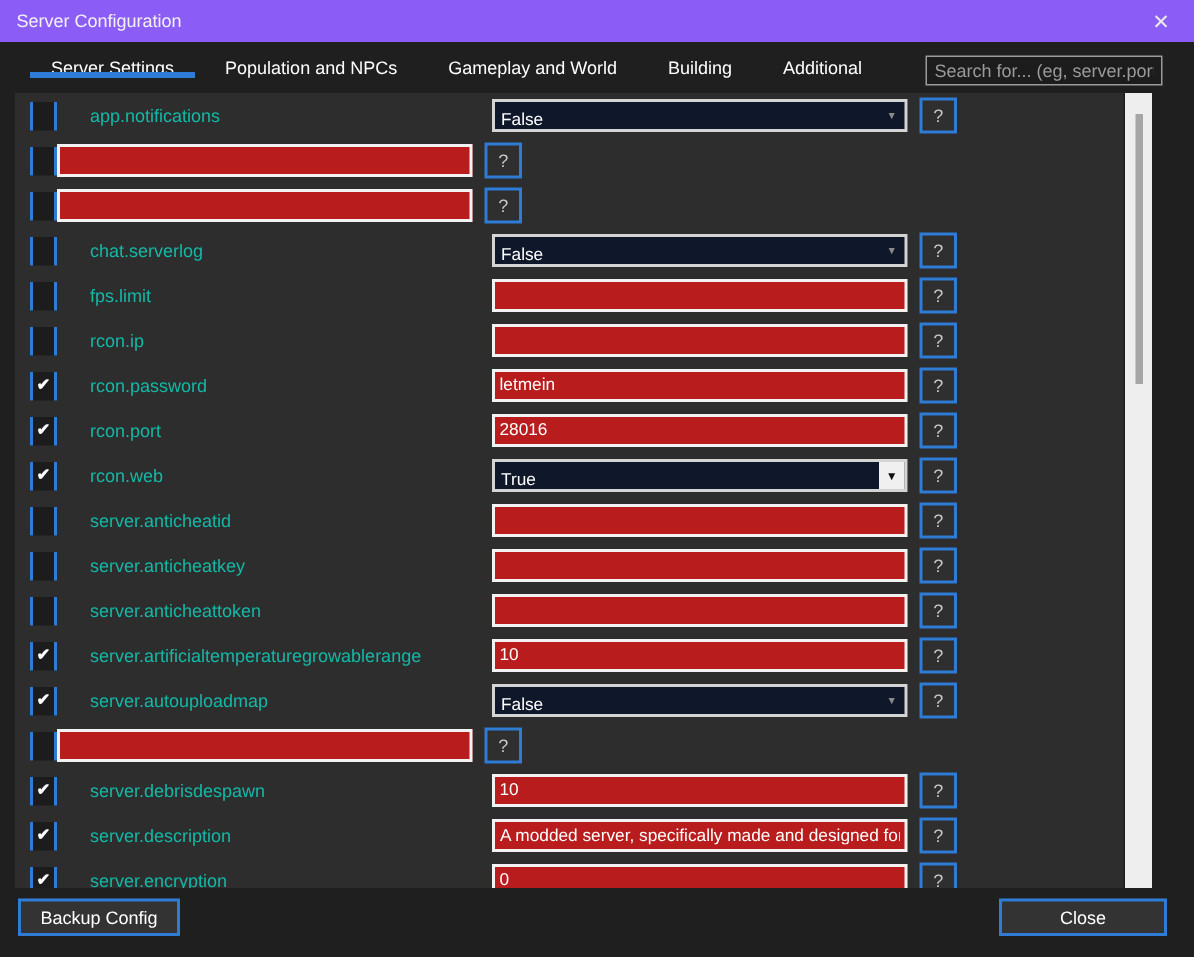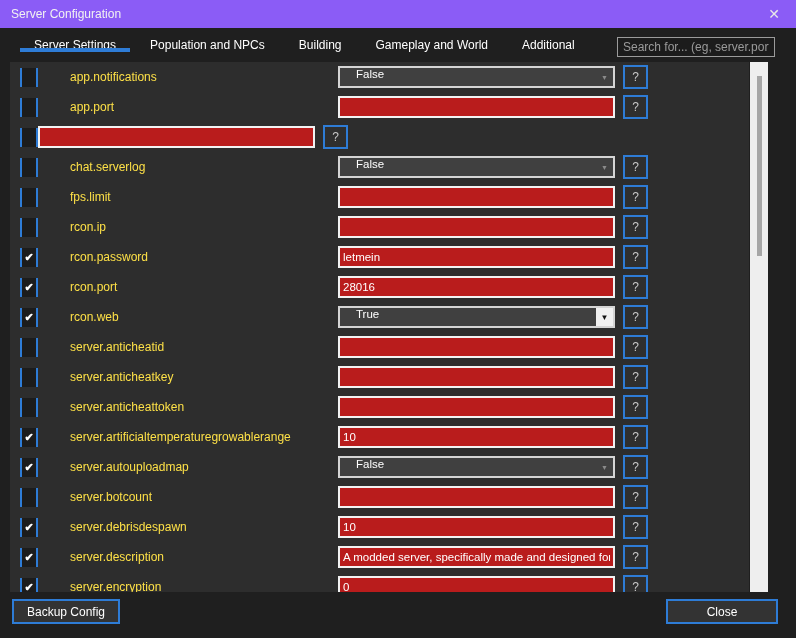--- a/index.html
+++ b/index.html
@@ -57,35 +57,35 @@
   .checkbox {
     flex:none; margin-left:10px;
     width:18px; height:19px;
     background:#1c1c1c;
     border-left:2px solid #2e7cd6; border-right:2px solid #2e7cd6;
     display:flex; align-items:center; justify-content:center;
     cursor:default;
   }
   .checkbox .check { color:#ffffff; font-size:11px; font-weight:bold; line-height:1; }
   .setting-label {
-    flex:none; margin-left:32px; width:268px;
-    font-size:12px; color:#fde047;
+    flex:none; margin-left:22px; width:268px;
+    font-size:12px; color:#14b8a6;
     white-space:nowrap; overflow:hidden;
   }
   .control-slot { flex:none; width:277px; }
   .text-input {
     display:block; width:100%; height:22px;
     background:#b91c1c; border:2px solid #f2f2f2;
     color:#ffffff; font-size:11.5px; padding:0 3px;
     font-family:"Liberation Sans", sans-serif;
   }
   .dropdown {
     width:100%; height:22px;
-    background:#404040; border:2px solid #d4d4d4;
-    display:flex; align-items:flex-start; cursor:default;padding-left:12px;
+    background:#0f172a; border:2px solid #d4d4d4;
+    display:flex; align-items:flex-end; cursor:default;
   }
   .dd-value { flex:1; padding-left:4px; font-size:11.5px; color:#ffffff; white-space:nowrap; overflow:hidden; }
   .dd-arrow {
     flex:none; width:17px; height:100%;
     display:flex; align-items:center; justify-content:center;
     color:#8a8a8a; font-size:7px;
   }
   .dropdown.arrow-active .dd-arrow { background:#f0f0f0; color:#101010; font-size:8px; }
   .help-btn {
     flex:none; margin-left:8px;
@@ -127,24 +127,24 @@
 
 <div class="tabbar">
 
 <div class="tab active">
     <span>Server Settings</span>
   </div>
     <div class="tab">
     <span>Population and NPCs</span>
   </div>
     <div class="tab">
+    <span>Gameplay and World</span>
+  </div>
+    <div class="tab">
     <span>Building</span>
-  </div>
-    <div class="tab">
-    <span>Gameplay and World</span>
   </div>
     <div class="tab">
     <span>Additional</span>
   </div>
   </div>
 <input class="search-box" type="text" placeholder="Search for... (eg, server.port)" style="">
 
 <div class="panel">
 
 <div class="row">
@@ -157,21 +157,20 @@
     <span class="dd-value">False</span>
     <span class="dd-arrow">▼</span>
   </div>
       </span>
     <button class="help-btn">?</button>
   </div>
     <div class="row">
     <span class="checkbox">
       <span class="check"></span>
     </span>
-    <span class="setting-label">app.port</span>
     <span class="control-slot">
         <input class="text-input" type="text" value="" style="">
       </span>
     <button class="help-btn">?</button>
   </div>
     <div class="row">
     <span class="checkbox">
       <span class="check"></span>
     </span>
     <span class="control-slot">
@@ -295,21 +294,20 @@
     <span class="dd-value">False</span>
     <span class="dd-arrow">▼</span>
   </div>
       </span>
     <button class="help-btn">?</button>
   </div>
     <div class="row">
     <span class="checkbox">
       <span class="check"></span>
     </span>
-    <span class="setting-label">server.botcount</span>
     <span class="control-slot">
         <input class="text-input" type="text" value="" style="">
       </span>
     <button class="help-btn">?</button>
   </div>
     <div class="row">
     <span class="checkbox checked">
       <span class="check">✔</span>
     </span>
     <span class="setting-label">server.debrisdespawn</span>

